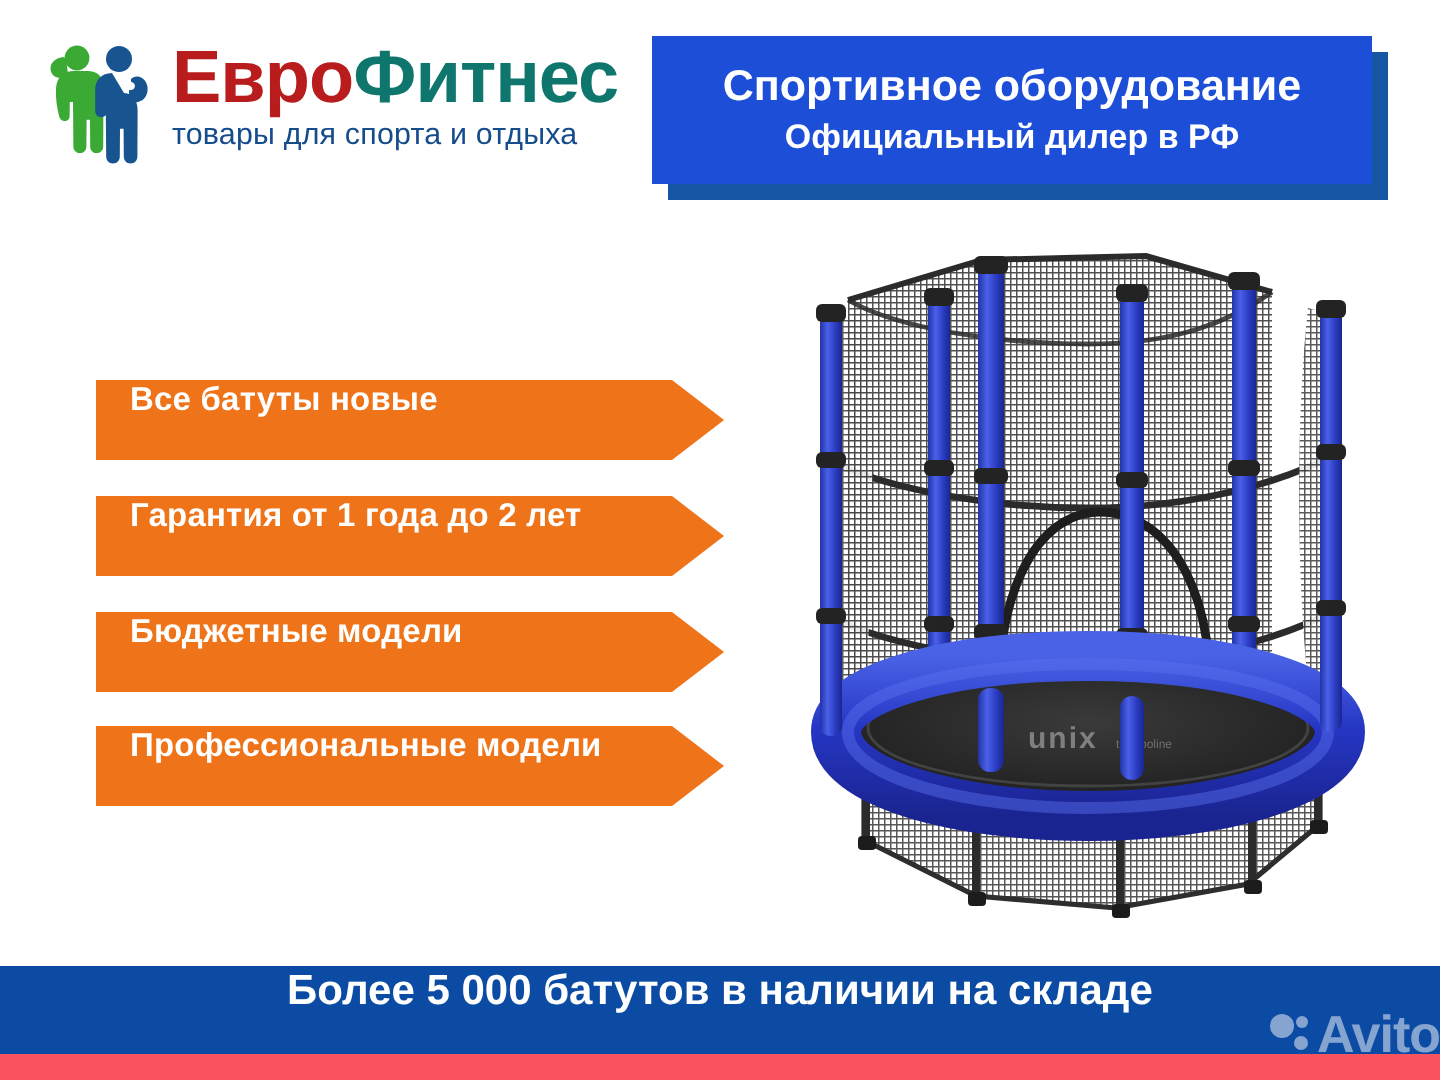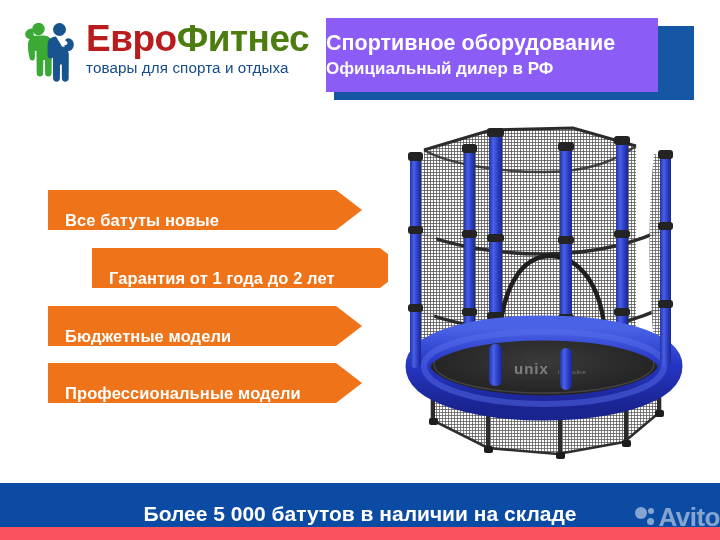--- a/index.html
+++ b/index.html
@@ -14,73 +14,73 @@
 
   
   .logo-block{position:absolute;left:18px;top:18px;width:306px;height:72px;}
   .logo-figs{position:absolute;left:0;top:2px;width:66px;height:62px;}
   .logo-text{position:absolute;left:68px;top:0px;width:240px;height:66px;}
   .logo-word{
     font-size:37px;font-weight:bold;letter-spacing:-0.5px;line-height:42px;
     white-space:nowrap;
   }
   .logo-evro{color:#b91c1c;}
-  .logo-fitnes{color:#4d7c0f;}
+  .logo-fitnes{color:#0f766e;}
   .logo-tag{
     color:#144c8c;font-size:15.2px;font-weight:normal;line-height:18px;
     letter-spacing:0.1px;white-space:nowrap;margin-top:-1px;
   }
 
   
   .hdr-wrap{position:absolute;left:326px;top:18px;width:368px;height:82px;}
   .hdr-shadow{
     position:absolute;left:8px;top:8px;width:360px;height:74px;
     background:#1557a5;
   }
   .hdr-green{
-    position:absolute;left:0;top:0;width:332px;height:74px;
-    background:#8b5cf6;
-    display:flex;flex-direction:column;align-items:flex-start;justify-content:center;
+    position:absolute;left:0;top:0;width:360px;height:74px;
+    background:#1d4ed8;
+    display:flex;flex-direction:column;align-items:center;justify-content:center;
   }
   .hdr-l1{
     color:#ffffff;font-size:21.5px;font-weight:bold;line-height:27px;
     white-space:nowrap;letter-spacing:0px;
   }
   .hdr-l2{
     color:#ffffff;font-size:17px;font-weight:bold;line-height:24px;
     white-space:nowrap;letter-spacing:0px;
   }
 
   
   .bullets{position:absolute;left:48px;top:190px;width:316px;height:214px;}
   .bullet{
     position:absolute;left:0;width:314px;height:40px;
     background:#ef7318;
     -webkit-clip-path:polygon(0 0, 288px 0, 314px 20px, 288px 40px, 0 40px);
     clip-path:polygon(0 0, 288px 0, 314px 20px, 288px 40px, 0 40px);
-    display:flex;align-items:flex-end;
+    display:flex;align-items:flex-start;
   }
   .bullet-label{
     color:#ffffff;font-size:16.5px;font-weight:bold;line-height:20px;
     padding-left:17px;white-space:nowrap;letter-spacing:0.1px;
   }
   .b0{top:0px;}
-  .b1{top:58px;margin-left:44px;}
+  .b1{top:58px;}
   .b2{top:116px;}
   .b3{top:173px;}
 
   
   .product{position:absolute;left:388px;top:112px;width:316px;height:364px;}
   .product svg{display:block;width:100%;height:100%;}
 
   
   .footer-blue{
     position:absolute;left:0;top:483px;width:720px;height:44px;
     background:#0b4ba3;
-    display:flex;align-items:flex-end;justify-content:center;
+    display:flex;align-items:flex-start;justify-content:center;
   }
   .footer-text{
     color:#ffffff;font-size:21px;font-weight:bold;line-height:26px;
     white-space:nowrap;letter-spacing:0px;
   }
   .footer-red{
     position:absolute;left:0;top:527px;width:720px;height:13px;
     background:#f9535f;
   }
 

